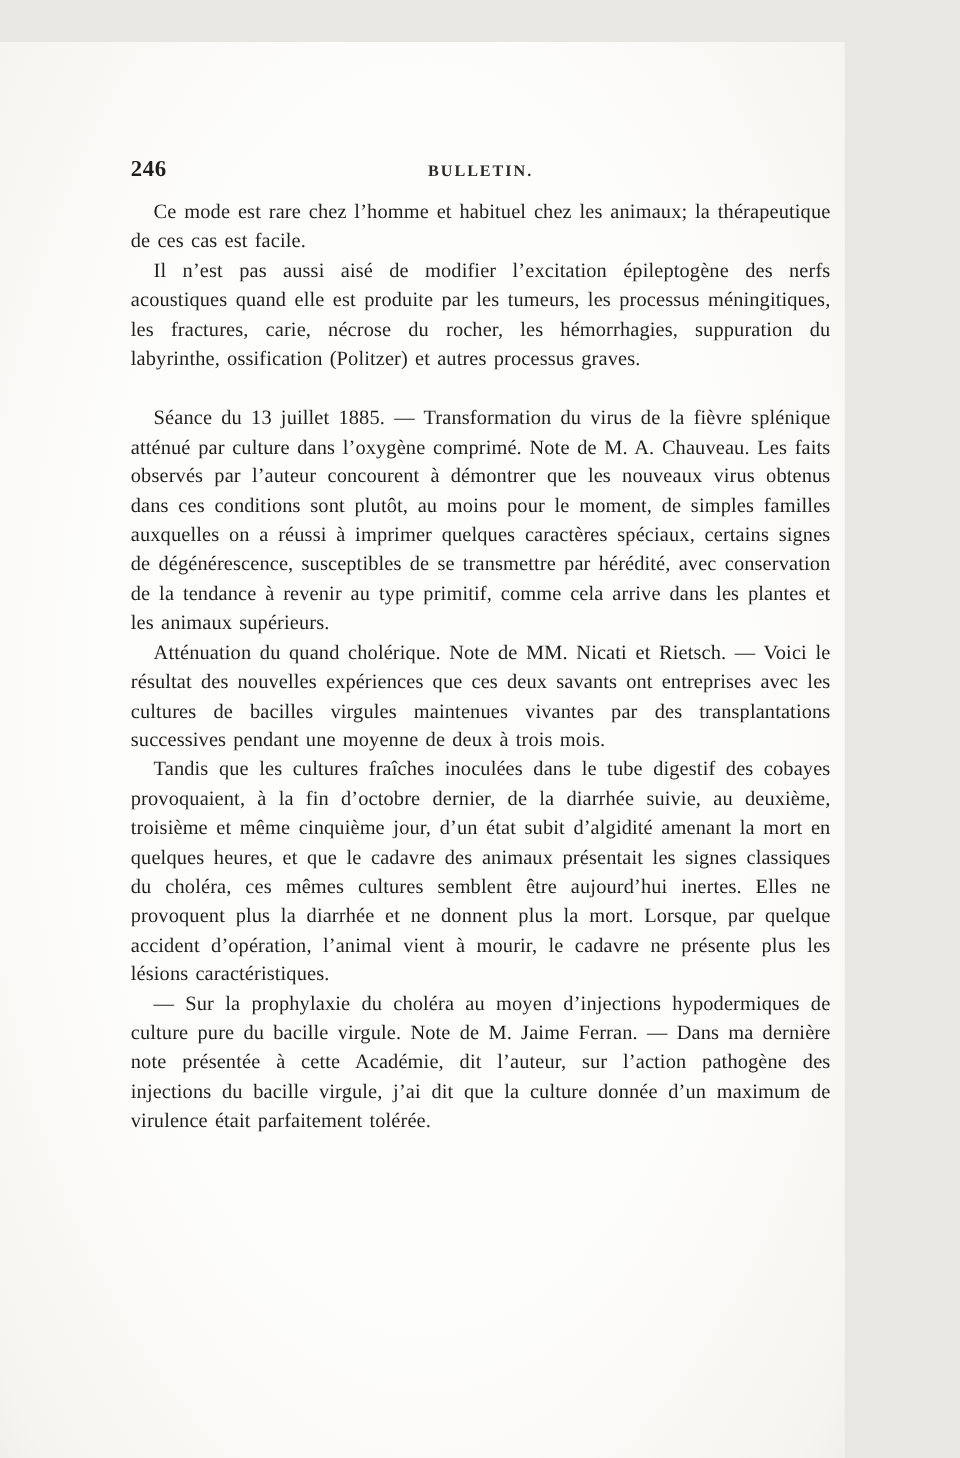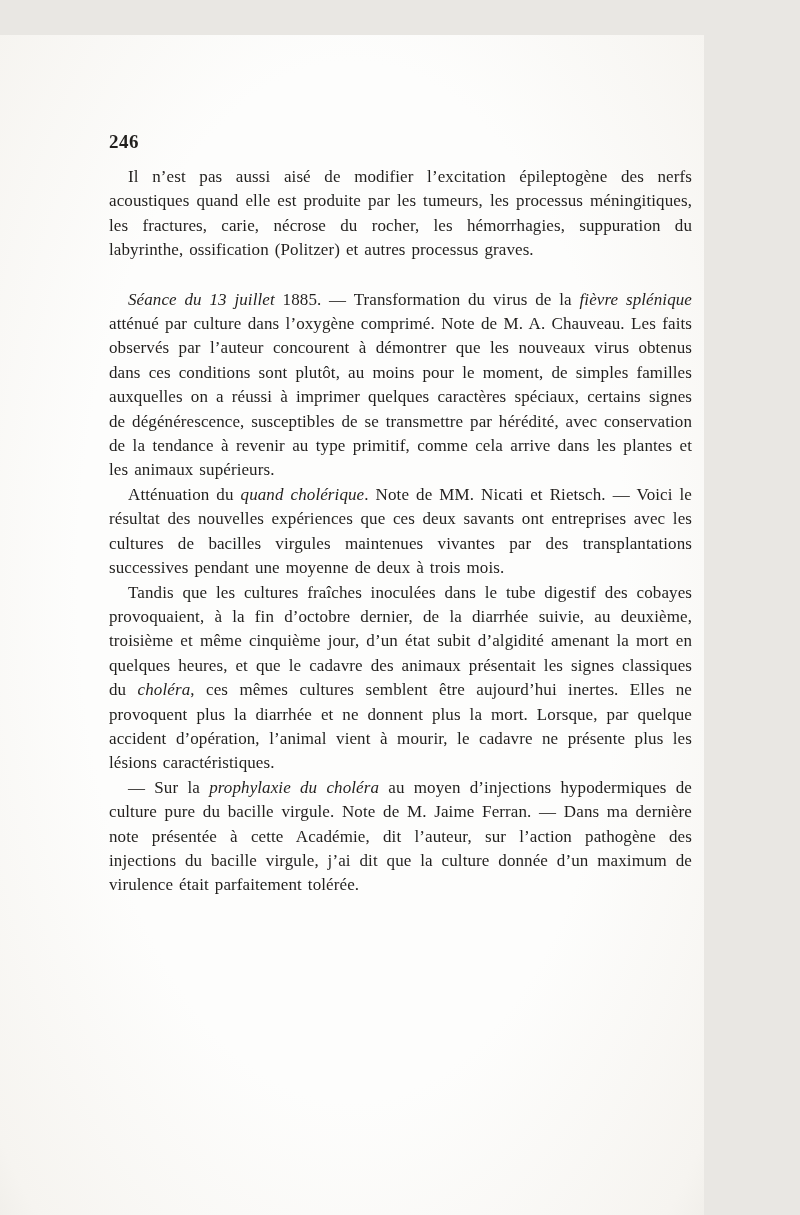--- a/index.html
+++ b/index.html
@@ -52,31 +52,33 @@
     line-height: 24.4px;
     text-align: justify;
     text-indent: 19px;
     word-spacing: 1.6px;
     letter-spacing: 0.1px;
     hyphens: auto;
   }
   .body-text p.section-break {
     margin-top: 25px;
   }
-  .it { font-style: italic; }
+  .it { }
 </style>
 </head>
 <body>
 
 <div class="page">
   <div class="content">
     <div class="page-header">
       <span class="page-number">246</span>
+      <span class="running-title">BULLETIN.</span>
     </div>
     <div class="body-text">
+        <p class=""><span>Ce mode est rare chez l’homme et habituel chez les animaux; la thérapeutique de ces cas est facile.</span></p>
         <p class=""><span>Il n’est pas aussi aisé de modifier l’excitation épileptogène des nerfs acoustiques quand elle est produite par les tumeurs, les processus méningitiques, les fractures, carie, nécrose du rocher, les hémorrhagies, suppuration du labyrinthe, ossification (Politzer) et autres processus graves.</span></p>
         <p class="section-break"><span class="it">Séance du 13 juillet </span><span>1885. — Transformation du virus de la </span><span class="it">fièvre splénique</span><span> atténué par culture dans l’oxygène comprimé. Note de M. A. Chauveau. Les faits observés par l’auteur concourent à démontrer que les nouveaux virus obtenus dans ces conditions sont plutôt, au moins pour le moment, de simples familles auxquelles on a réussi à imprimer quelques caractères spéciaux, certains signes de dégénérescence, susceptibles de se transmettre par hérédité, avec conservation de la tendance à revenir au type primitif, comme cela arrive dans les plantes et les animaux supérieurs.</span></p>
         <p class=""><span>Atténuation du </span><span class="it">quand cholérique</span><span>. Note de MM. Nicati et Rietsch. — Voici le résultat des nouvelles expériences que ces deux savants ont entreprises avec les cultures de bacilles virgules maintenues vivantes par des transplantations successives pendant une moyenne de deux à trois mois.</span></p>
         <p class=""><span>Tandis que les cultures fraîches inoculées dans le tube digestif des cobayes provoquaient, à la fin d’octobre dernier, de la diarrhée suivie, au deuxième, troisième et même cinquième jour, d’un état subit d’algidité amenant la mort en quelques heures, et que le cadavre des animaux présentait les signes classiques du </span><span class="it">choléra</span><span>, ces mêmes cultures semblent être aujourd’hui inertes. Elles ne provoquent plus la diarrhée et ne donnent plus la mort. Lorsque, par quelque accident d’opération, l’animal vient à mourir, le cadavre ne présente plus les lésions caractéristiques.</span></p>
         <p class=""><span>— Sur la </span><span class="it">prophylaxie du choléra</span><span> au moyen d’injections hypodermiques de culture pure du bacille virgule. Note de M. Jaime Ferran. — Dans ma dernière note présentée à cette Académie, dit l’auteur, sur l’action pathogène des injections du bacille virgule, j’ai dit que la culture donnée d’un maximum de virulence était parfaitement tolérée.</span></p>
       </div>
   </div>
 </div>
 
 </body></html>

